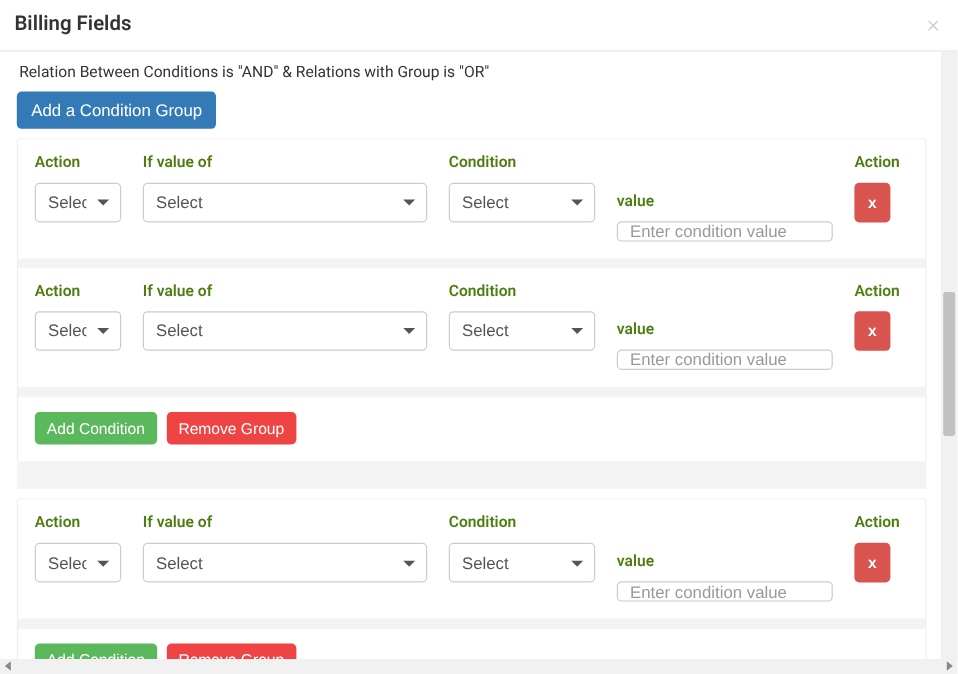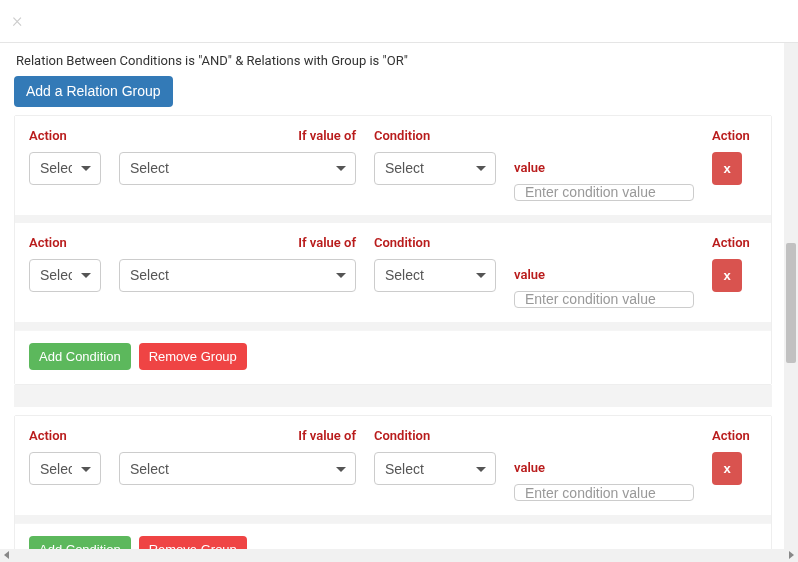--- a/index.html
+++ b/index.html
@@ -89,25 +89,25 @@
   .condition-row {
     display: flex;
     gap: 18px;
     padding: 12px 14px 14px 14px;
     background: #fff;
   }
   .col { display: flex; flex-direction: column; }
   .col-label {
     font-size: 13px;
     font-weight: 600;
-    color: #b91c1c;
+    color: #4d7c0f;
     margin-bottom: 9px;
   }
   .col-action1 { width: 72px; flex-shrink: 0; }
-  .col-ifvalue { flex: 1; align-items: flex-end; }
+  .col-ifvalue { flex: 1; }
   .col-condition { width: 122px; flex-shrink: 0; }
   .col-value { width: 180px; flex-shrink: 0; margin-top: 32px; }
   .col-action2 { width: 45px; flex-shrink: 0; text-align: left; }
 
   .sel {
     width: 100%;
     height: 33px;
     border: 1px solid #ccc;
     border-radius: 4px;
     background: #fff;
@@ -217,29 +217,30 @@
   .hscroll-arrow.right { right: 4px; border-left: 5px solid #888; }
 
   .body-inner { padding-right: 26px; }
 </style>
 </head>
 <body>
 
 <div class="modal">
 
   <div class="modal-header">
+    <div class="modal-title">Billing Fields</div>
     <div class="modal-close">×</div>
   </div>
 
   <div class="modal-body">
     <div class="body-inner">
 
       <div class="rel-text">Relation Between Conditions is "AND" &amp; Relations with Group is "OR"</div>
 
-      <button class="btn btn-primary">Add a Relation Group</button>
+      <button class="btn btn-primary">Add a Condition Group</button>
 
       
       <div class="group">
 
         <div class="condition-row">
           <div class="col col-action1">
             <div class="col-label">Action</div>
             <div class="sel-wrap">
               <select class="sel"><option>Select</option></select>
             </div>

